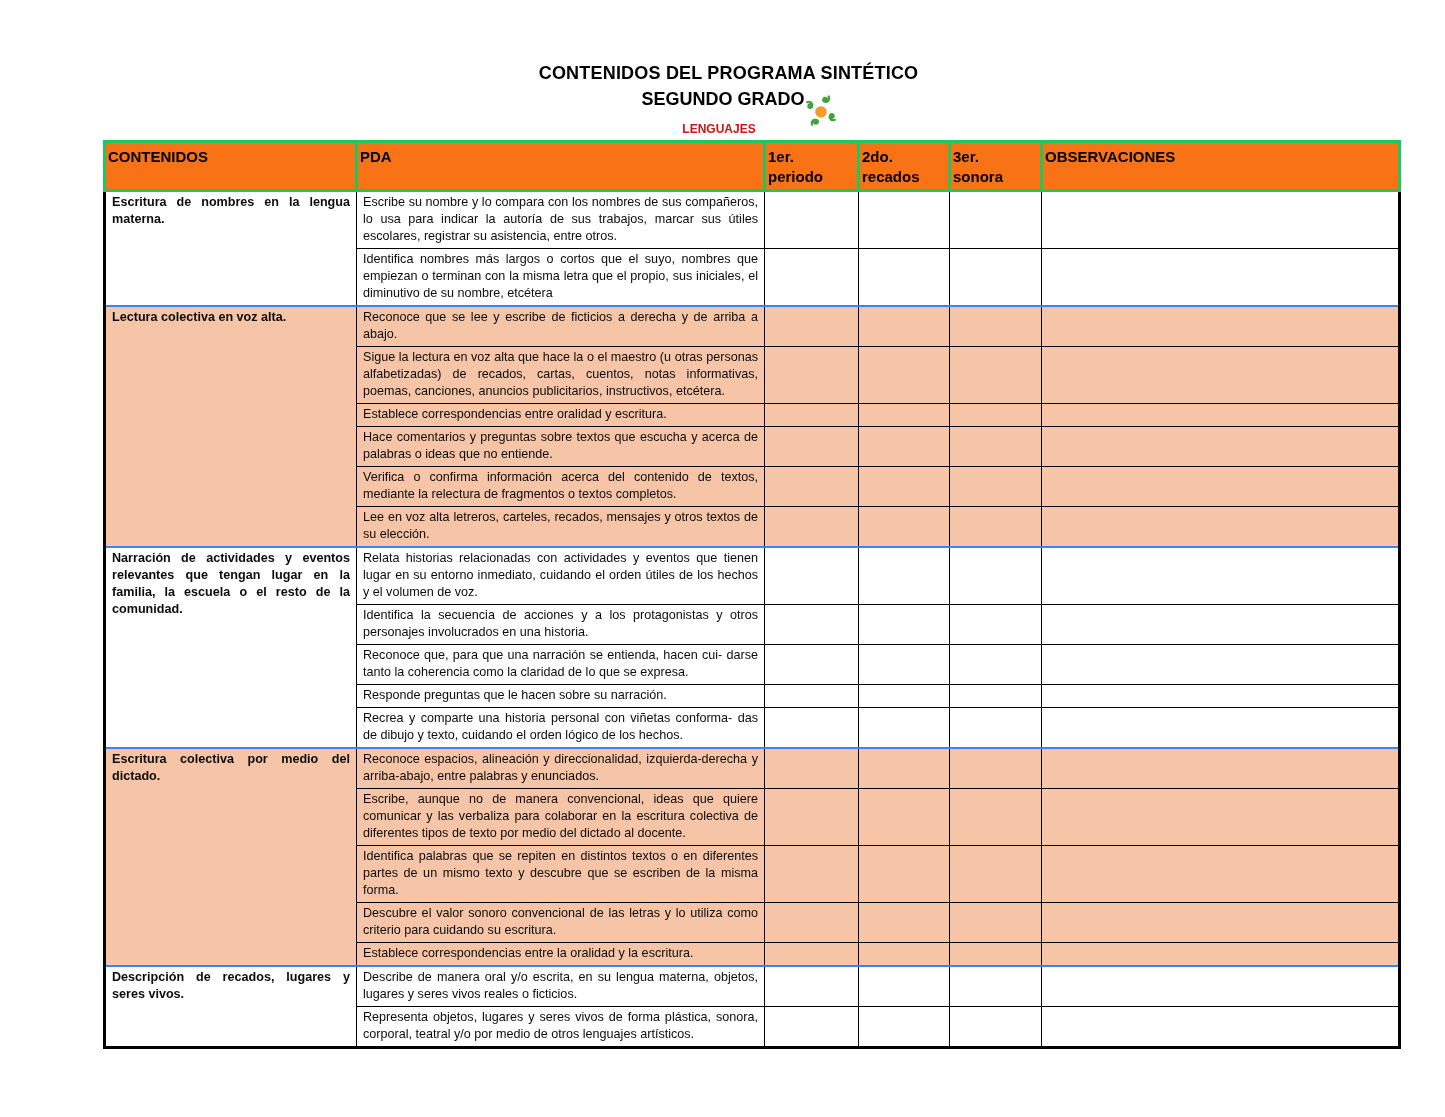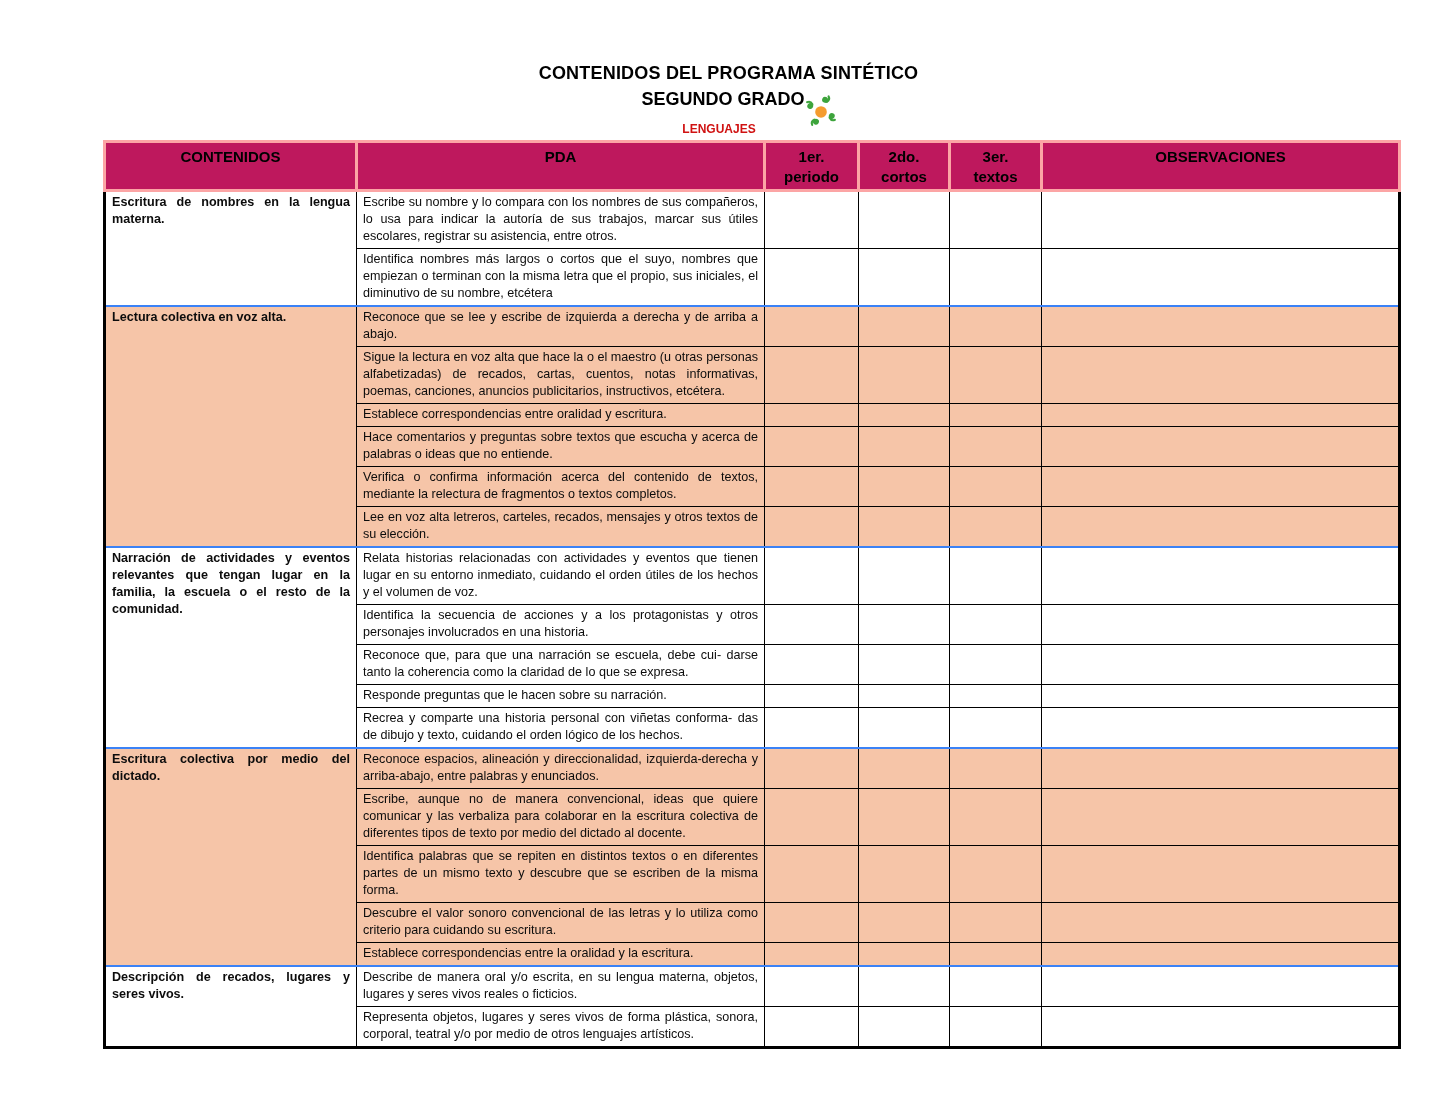--- a/index.html
+++ b/index.html
@@ -37,31 +37,31 @@
   table.grid {
     position: absolute;
     left: 103px;
     top: 140px;
     width: 1295px;
     border-collapse: collapse;
     table-layout: fixed;
     border: 3px solid #000;
   }
   table.grid th {
-    border: 3px solid #fca5a5;
+    border: 3px solid #22c55e;
     font-size: 15px;
     font-weight: bold;
-    text-align: center;
+    text-align: left;
     vertical-align: top;
     padding: 4px 2px 2px;
     line-height: 20px;
     height: 46px;
     box-sizing: border-box;
     white-space: pre-line;
-    background: #be185d;
+    background: #f97316;
   }
   table.grid td {
     border: 1px solid #000;
     vertical-align: top;
     font-size: 12.6px;
     line-height: 17px;
     padding: 2px 6px 3px;
     text-align: justify;
     color: #0c0c0c;
     box-sizing: border-box;
@@ -113,23 +113,23 @@
       <col style="width:92px">
       <col style="width:358px">
     </colgroup>
     <thead>
       <tr>
         <th>CONTENIDOS</th>
         <th>PDA</th>
         <th>1er.
 periodo</th>
         <th>2do.
-cortos</th>
+recados</th>
         <th>3er.
-textos</th>
+sonora</th>
         <th>OBSERVACIONES</th>
       </tr>
     </thead>
     <tbody>
         <tr class="group-start">
           <td class="contenido" rowspan="2">Escritura de nombres en la lengua materna.</td>
           <td class="pda">Escribe su nombre y lo compara con los nombres de sus compañeros, lo usa para indicar la autoría de sus trabajos, marcar sus útiles escolares, registrar su asistencia, entre otros.</td>
           <td class="periodo"></td>
           <td class="periodo"></td>
           <td class="periodo"></td>
@@ -137,21 +137,21 @@
         </tr>
         <tr class="">
           <td class="pda">Identifica nombres más largos o cortos que el suyo, nombres que empiezan o terminan con la misma letra que el propio, sus iniciales, el diminutivo de su nombre, etcétera</td>
           <td class="periodo"></td>
           <td class="periodo"></td>
           <td class="periodo"></td>
           <td class="obs"></td>
         </tr>
         <tr class="shaded group-start">
           <td class="contenido" rowspan="6">Lectura colectiva en voz alta.</td>
-          <td class="pda">Reconoce que se lee y escribe de izquierda a derecha y de arriba a abajo.</td>
+          <td class="pda">Reconoce que se lee y escribe de ficticios a derecha y de arriba a abajo.</td>
           <td class="periodo"></td>
           <td class="periodo"></td>
           <td class="periodo"></td>
           <td class="obs"></td>
         </tr>
         <tr class="shaded ">
           <td class="pda">Sigue la lectura en voz alta que hace la o el maestro (u otras personas alfabetizadas) de recados, cartas, cuentos, notas informativas, poemas, canciones, anuncios publicitarios, instructivos, etcétera.</td>
           <td class="periodo"></td>
           <td class="periodo"></td>
           <td class="periodo"></td>
@@ -194,21 +194,21 @@
           <td class="obs"></td>
         </tr>
         <tr class="">
           <td class="pda">Identifica la secuencia de acciones y a los protagonistas y otros personajes involucrados en una historia.</td>
           <td class="periodo"></td>
           <td class="periodo"></td>
           <td class="periodo"></td>
           <td class="obs"></td>
         </tr>
         <tr class="">
-          <td class="pda">Reconoce que, para que una narración se escuela, debe cui- darse tanto la coherencia como la claridad de lo que se expresa.</td>
+          <td class="pda">Reconoce que, para que una narración se entienda, hacen cui- darse tanto la coherencia como la claridad de lo que se expresa.</td>
           <td class="periodo"></td>
           <td class="periodo"></td>
           <td class="periodo"></td>
           <td class="obs"></td>
         </tr>
         <tr class="">
           <td class="pda">Responde preguntas que le hacen sobre su narración.</td>
           <td class="periodo"></td>
           <td class="periodo"></td>
           <td class="periodo"></td>

